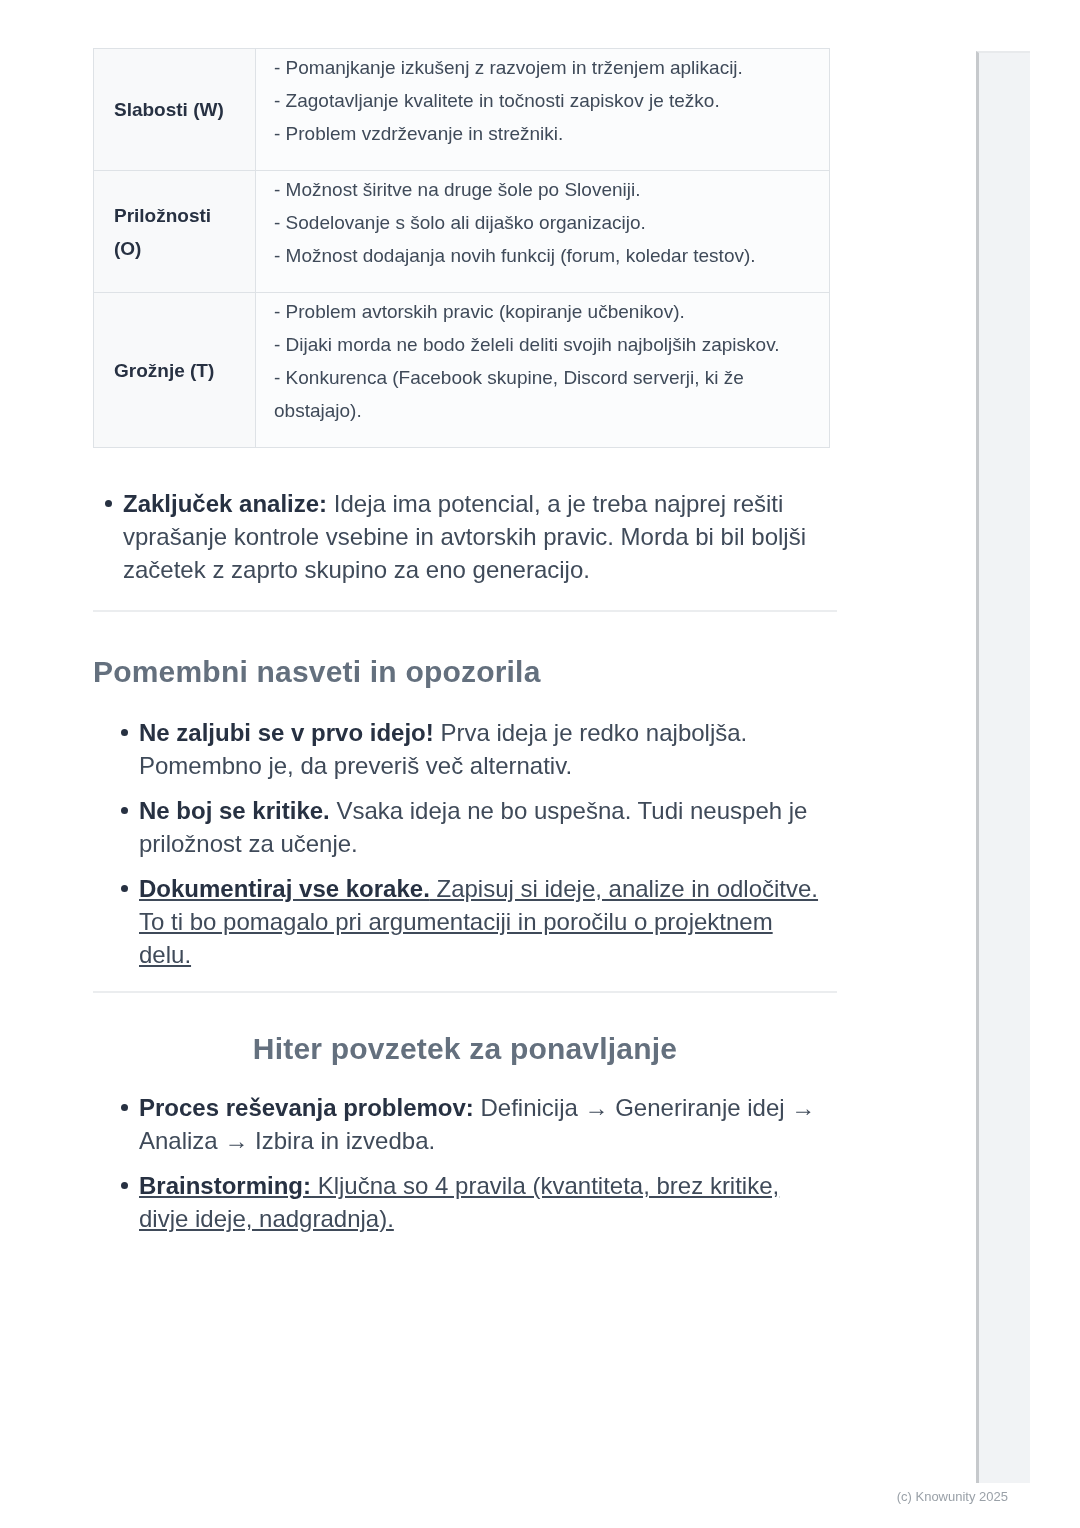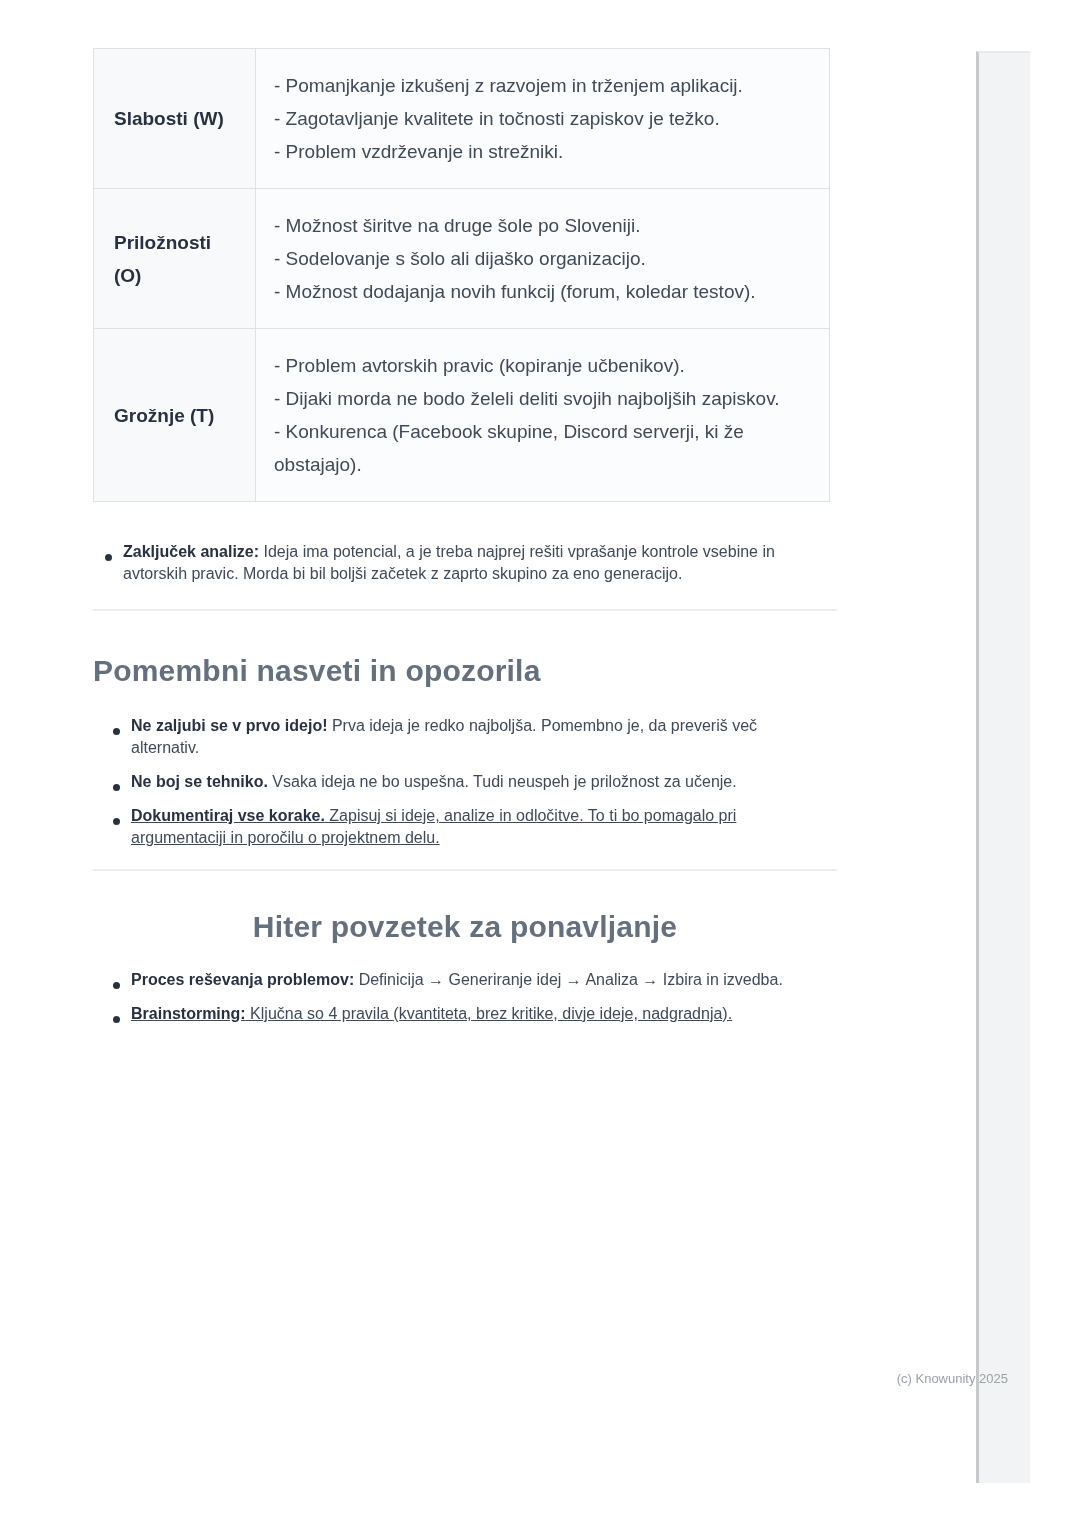--- a/index.html
+++ b/index.html
@@ -32,42 +32,42 @@
   td.lab {
     width: 162px;
     background: var(--label-bg, #f8f9fa);
     font-weight: 700;
     color: var(--bold, #273142);
     padding: 20px 18px 20px 20px;
     margin-top: 32px;
   }
   td.val {
     background: var(--cell-bg, #fbfcfd);
-    padding: 20px 20px 20px 18px;
+    padding: 2px 20px 20px 18px;
   }
   td.val .line { color: var(--body, #3f4a59); }
 
   
-  .bullets { margin: 8px; }
+  .bullets { margin: 16px; }
   .bullet {
     display: flex;
     align-items: flex-start;
     margin-bottom: 12px;
   }
   .bullet:last-child { margin-bottom: 0; text-decoration: underline; }
   .dot {
     flex: 0 0 auto;
     width: 7px; height: 7px;
     border-radius: 50%;
     background: var(--bold, #273142);
     margin: 13px 11px 0 12px;
   }
   .btext {
-    font-size: 16px;
-    line-height: 22px;
+    font-size: 24px;
+    line-height: 33px;
     color: var(--body, #3f4a59);
     width: 715px;
   }
   .btext strong { font-weight: 700; color: var(--bold, #273142); }
 
   .conclusion { margin-top: 39px; }
 
   
   .divider {
     height: 2px;
@@ -95,21 +95,21 @@
     width: 54px; height: 1432px;
     background: var(--next-page-bg, #f1f3f5);
     border-left: 3px solid #c6c9cc;
     border-top: 2px solid #e8eaec;
     z-index: 1;
   }
 
   
   .footer {
     position: absolute;
-    top: 1371px; right: 72px;
+    top: 1489px; right: 72px;
     font-size: 13px;
     line-height: 16px;
     color: var(--footer-text, #9aa1a8);
     z-index: 2;
   }
 </style>
 </head>
 <body>
 
 <div class="content">
@@ -158,21 +158,21 @@
 
   <h2 class="section-heading">Pomembni nasveti in opozorila</h2>
 
   <div class="bullets">
     <div class="bullet">
       <span class="dot"></span>
       <p class="btext"><strong>Ne zaljubi se v prvo idejo!</strong><span> Prva ideja je redko najboljša. Pomembno je, da preveriš več alternativ.</span></p>
     </div>
     <div class="bullet">
       <span class="dot"></span>
-      <p class="btext"><strong>Ne boj se tehniko.</strong><span> Vsaka ideja ne bo uspešna. Tudi neuspeh je priložnost za učenje.</span></p>
+      <p class="btext"><strong>Ne boj se kritike.</strong><span> Vsaka ideja ne bo uspešna. Tudi neuspeh je priložnost za učenje.</span></p>
     </div>
     <div class="bullet">
       <span class="dot"></span>
       <p class="btext"><strong>Dokumentiraj vse korake.</strong><span> Zapisuj si ideje, analize in odločitve. To ti bo pomagalo pri argumentaciji in poročilu o projektnem delu.</span></p>
     </div>
   </div>
 
   <hr class="divider d2">
 
   <h2 class="section-heading h2b">Hiter povzetek za ponavljanje</h2>

